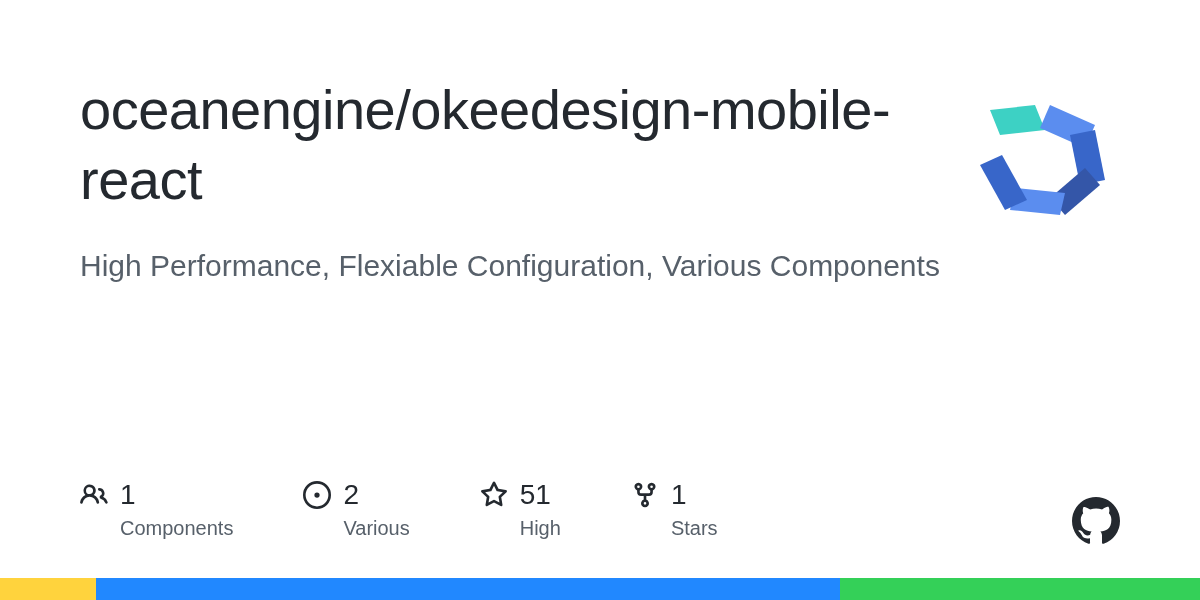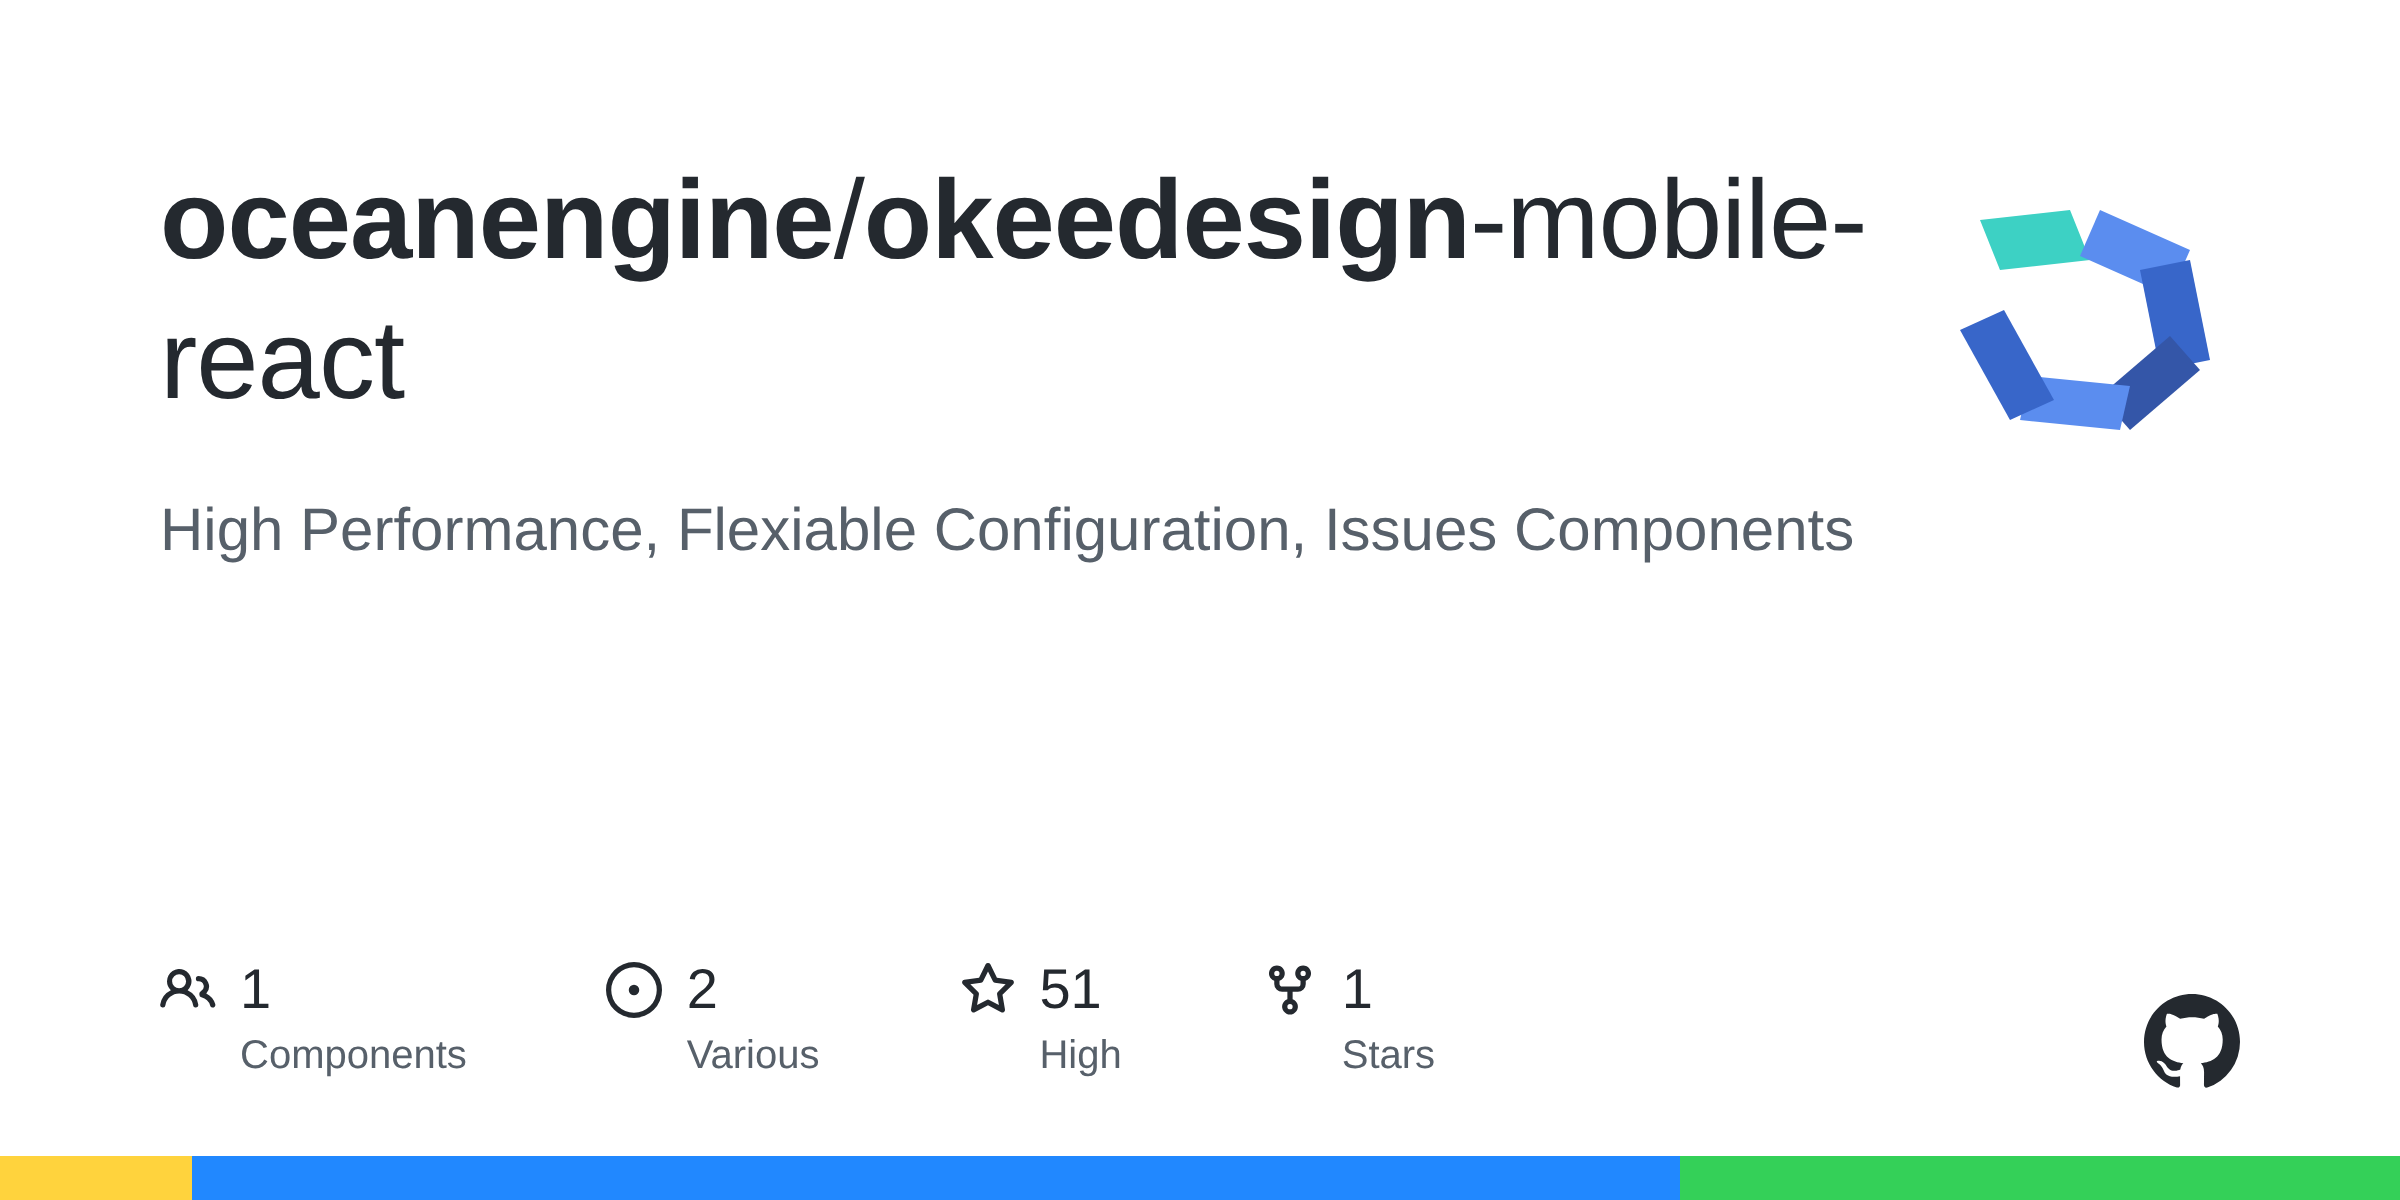--- a/index.html
+++ b/index.html
@@ -20,23 +20,23 @@
       flex: 1;
       max-width: 900px;
     }
     .title {
       font-size: 56px;
       font-weight: 400;
       color: #24292f;
       line-height: 1.25;
       letter-spacing: -0.5px;
     }
-    .title .owner { font-weight: 700; }
+    .title .owner { font-weight: 400; }
     .title .sep { font-weight: 400; }
-    .title .bold { font-weight: 700; margin-top: 39px; }
+    .title .bold { font-weight: 400; margin-top: 39px; }
     .description {
       margin-top: 28px;
       font-size: 30px;
       color: #57606a;
       line-height: 1.5;
       font-weight: 400;
     }
     .logo {
       width: 160px;
       height: 160px;
@@ -99,21 +99,21 @@
     .seg3 { background: #34d058; width: 30%; }
   </style>
 </head>
 <body>
 
 <div class="content">
   <div class="main">
     <h1 class="title">
       <span class="owner">oceanengine</span><span class="sep">/</span><span class="bold">okeedesign</span><span>-mobile-react</span>
     </h1>
-    <p class="description">High Performance, Flexiable Configuration, Issues Components</p>
+    <p class="description">High Performance, Flexiable Configuration, Various Components</p>
   </div>
   <div class="logo">
     <svg viewBox="0 0 160 160" xmlns="http://www.w3.org/2000/svg">
       <g transform="translate(80,80)">
         <polygon points="-50,-50 -5,-55 5,-30 -40,-25" fill="#3dd1c4"></polygon>
         <polygon points="10,-55 55,-35 45,-12 0,-32" fill="#5b8def"></polygon>
         <polygon points="55,-30 65,20 40,25 30,-25" fill="#3866c9"></polygon>
         <polygon points="60,25 25,55 10,38 45,8" fill="#3456a8"></polygon>
         <polygon points="20,55 -30,50 -25,28 25,33" fill="#5b8def"></polygon>
         <polygon points="-35,50 -60,5 -38,-5 -13,40" fill="#3866c9"></polygon>

